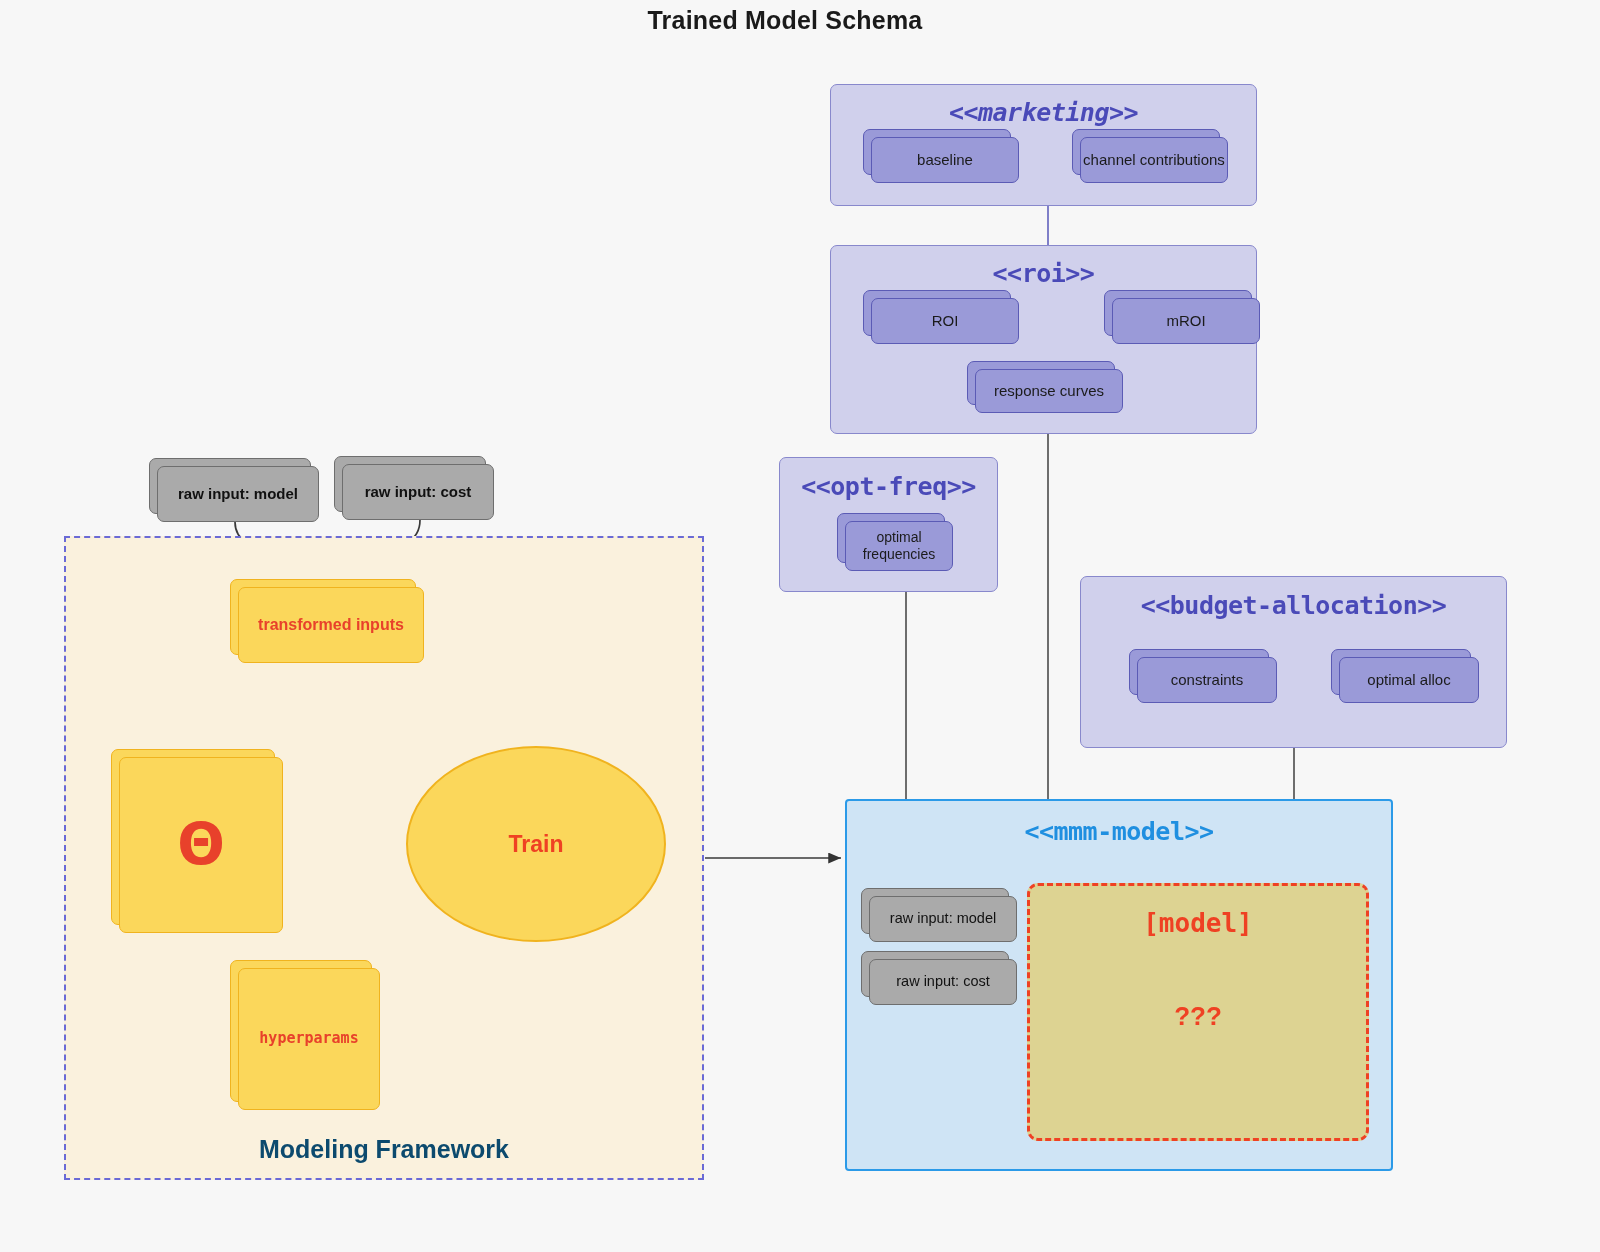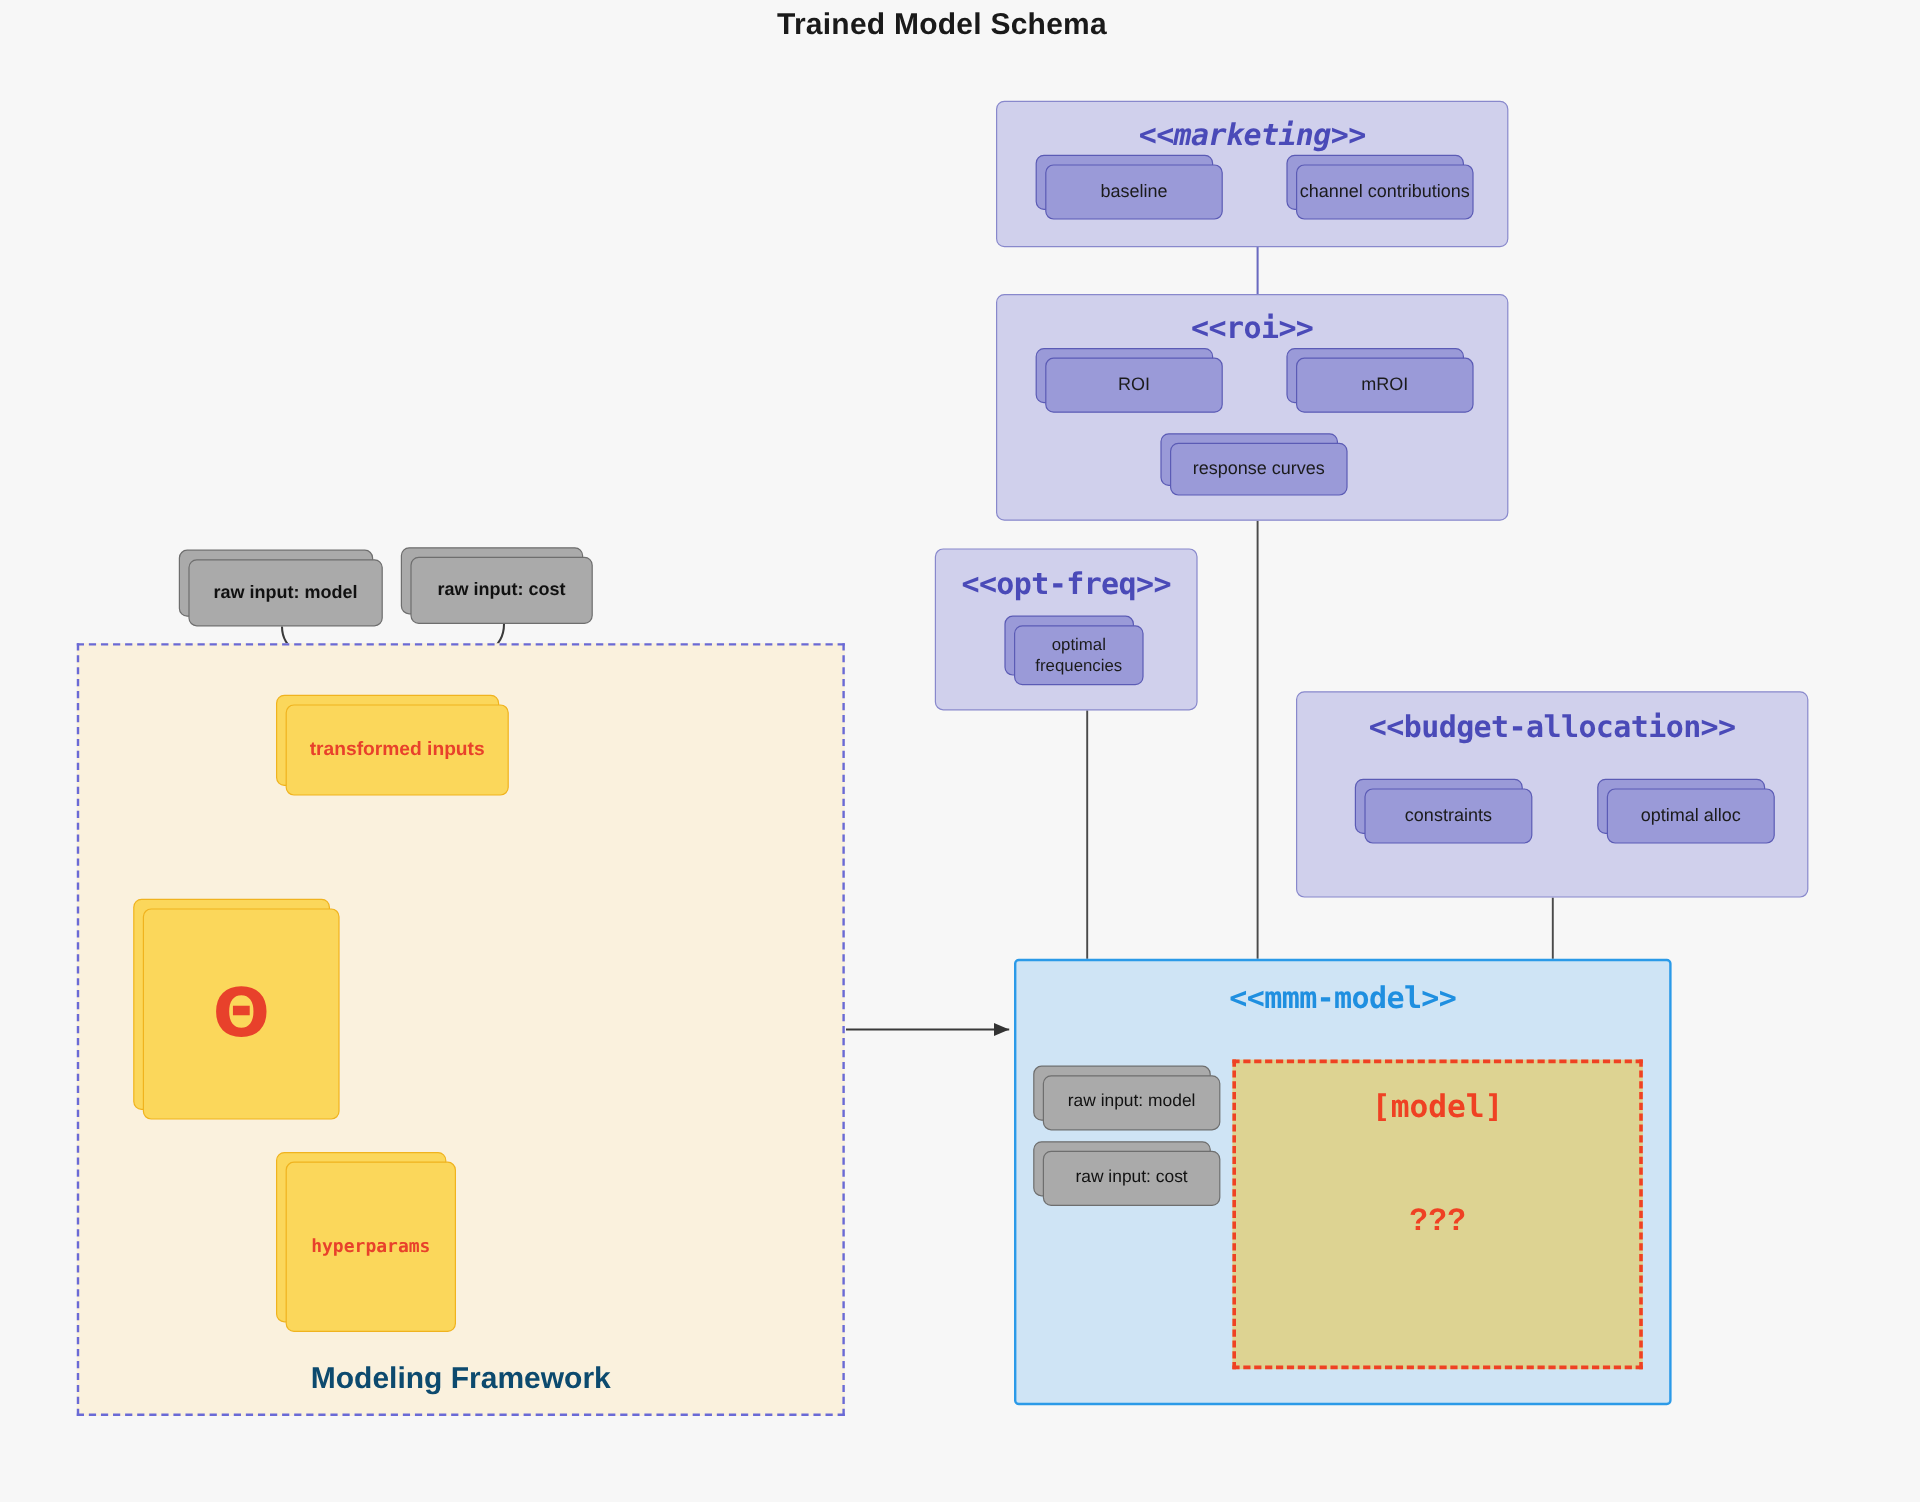--- a/index.html
+++ b/index.html
@@ -159,21 +159,21 @@
   }
   #mmm-model-title {
     top: 16px;
     color: #1f8fe0;
   }
   #model-inner {
     left: 180px; top: 82px;
     width: 342px; height: 258px;
     background: #ddd392;
     border: 3px dashed #ef4123;
-    border-radius: 0;
+    border-radius: 11px;
     padding-left: 28px;
   }
   #model-inner-label {
     position: absolute;
     left: 0; right: 0; top: 22px;
     text-align: center;
     font-family: "DejaVu Sans Mono", monospace;
     font-size: 26px;
     font-weight: bold;
     color: #ef4123;
@@ -256,41 +256,44 @@
   <div class="node yellow theta" style="left:119px; top:757px; width:164px; height:176px;">
     <div class="back"></div>
     <div class="card">Θ</div>
   </div>
 
   <div class="node yellow mono" style="left:238px; top:968px; width:142px; height:142px;">
     <div class="back"></div>
     <div class="card">hyperparams</div>
   </div>
 
+  <div class="abs" id="train-node">
+    <span>Train</span>
+  </div>
 
   <div class="abs pkg" style="left:830px; top:84px; width:427px; height:122px;font-style:italic;">
     <div class="pkg-title" style="top:13px;">&lt;&lt;marketing&gt;&gt;</div>
   </div>
   <div class="node purple" style="left:871px; top:137px; width:148px; height:46px;">
     <div class="back"></div>
     <div class="card">baseline</div>
   </div>
   <div class="node purple" style="left:1080px; top:137px; width:148px; height:46px;">
     <div class="back"></div>
     <div class="card">channel contributions</div>
   </div>
 
   <div class="abs pkg" style="left:830px; top:245px; width:427px; height:189px;">
     <div class="pkg-title" style="top:13px;">&lt;&lt;roi&gt;&gt;</div>
   </div>
   <div class="node purple" style="left:871px; top:298px; width:148px; height:46px;">
     <div class="back"></div>
     <div class="card">ROI</div>
   </div>
-  <div class="node purple" style="left:1080px; top:298px; width:148px; height:46px;">
+  <div class="node purple" style="left:1112px; top:298px; width:148px; height:46px;">
     <div class="back"></div>
     <div class="card">mROI</div>
   </div>
   <div class="node purple" style="left:975px; top:369px; width:148px; height:44px;">
     <div class="back"></div>
     <div class="card">response curves</div>
   </div>
 
   <div class="abs pkg" style="left:779px; top:457px; width:219px; height:135px;">
     <div class="pkg-title" style="top:14px;">&lt;&lt;opt-freq&gt;&gt;</div>

